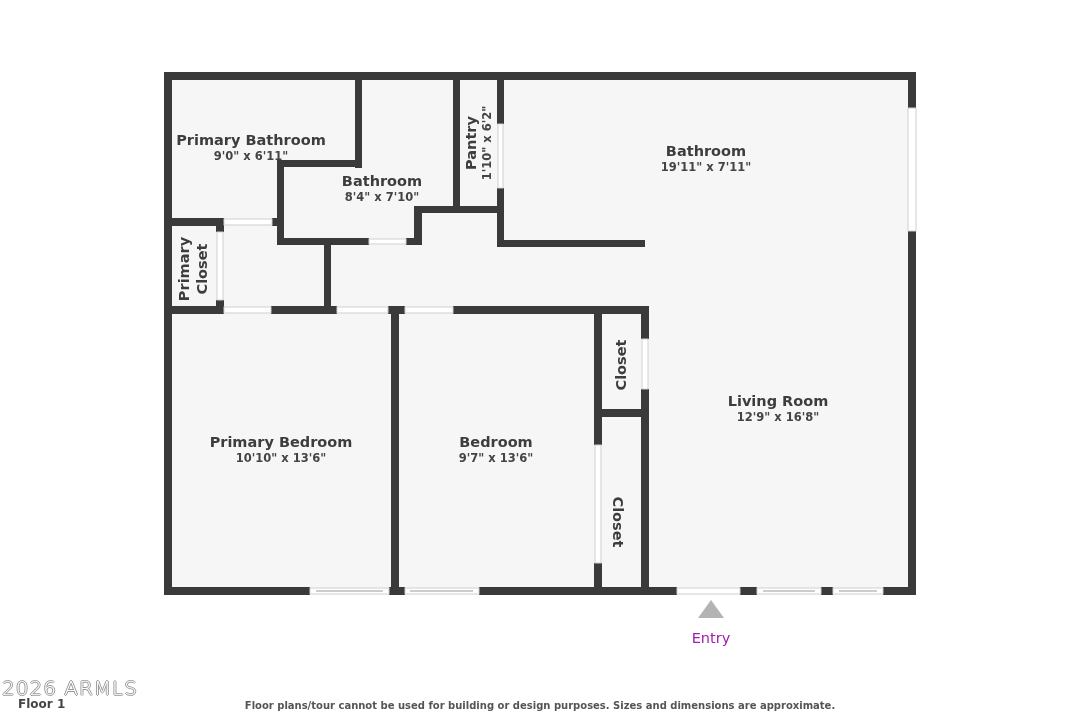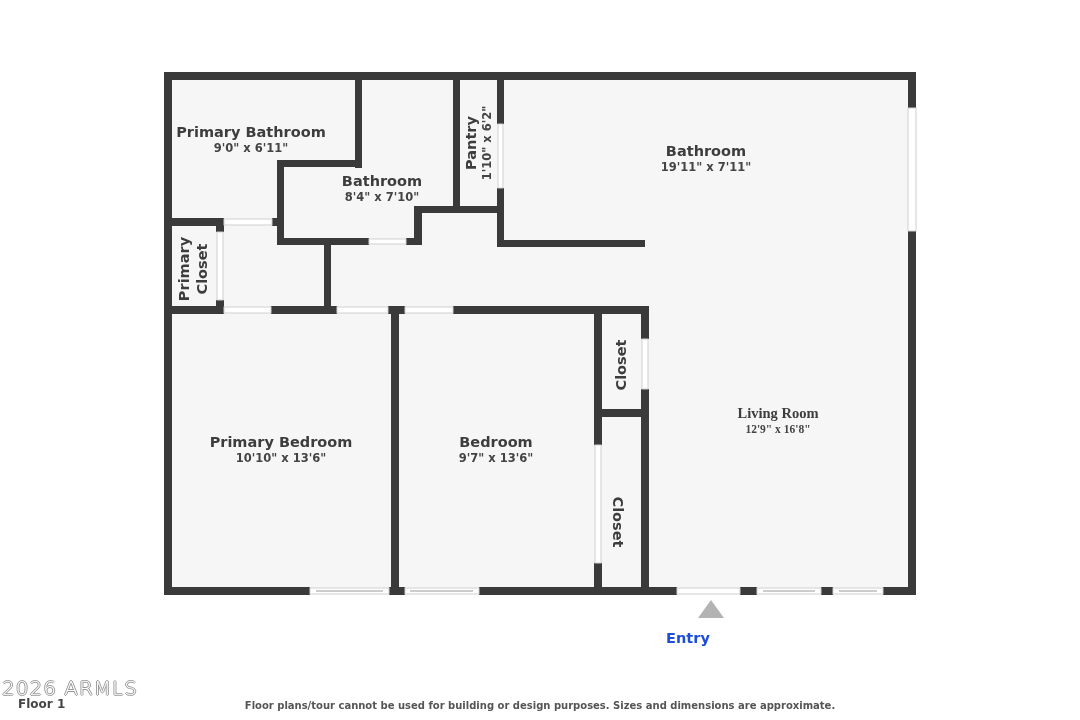--- a/index.html
+++ b/index.html
@@ -5,22 +5,22 @@
   html, body { margin:0; padding:0; }
   body { width:1080px; height:720px; background:#ffffff; position:relative; overflow:hidden;
          font-family:"DejaVu Sans", sans-serif; }
   svg#plan { position:absolute; left:0; top:0; }
   .lbl { position:absolute; color:#3d3d3d; text-align:center; white-space:nowrap; }
   .lbl .name { font-weight:bold; font-size:14.5px; display:block; line-height:18px; }
   .lbl .dim { font-weight:bold; font-size:11.5px; display:block; line-height:15px; color:#444; }
   .rot-ccw { transform:translate(-50%,-50%) rotate(-90deg); }
   .rot-cw { transform:translate(-50%,-50%) rotate(90deg); }
   .center { transform:translate(-50%,-50%); }
-  #entry-label { position:absolute; left:688px; top:638px; transform:translate(-50%,-50%);
-                 font-weight:bold; font-size:14.5px; color:#1d4ed8; }
+  #entry-label { position:absolute; left:711px; top:638px; transform:translate(-50%,-50%);
+                 font-weight:normal; font-size:14.5px; color:#a21caf; }
   #watermark { position:absolute; left:2px; top:676px; font-size:20px; color:#ffffff;
                font-weight:300; letter-spacing:1px;
                text-shadow: -1px 0 #999, 1px 0 #999, 0 -1px #999, 0 1px #999; }
   #floor-label { position:absolute; left:18px; top:697px; font-size:12px; font-weight:bold; color:#444; }
   #disclaimer { position:absolute; left:540px; top:705px; transform:translate(-50%,-50%);
                 font-size:10px; font-weight:bold; color:#555; white-space:nowrap; }
 </style>
 </head>
 <body>
 
@@ -98,41 +98,41 @@
   <g stroke="#9a9a9a" stroke-width="1">
     <line x1="316" y1="591" x2="383" y2="591"></line>
     <line x1="410" y1="591" x2="473" y2="591"></line>
     <line x1="763" y1="591" x2="815" y2="591"></line>
     <line x1="839" y1="591" x2="877" y2="591"></line>
   </g>
 
   <polygon points="711,600 724,618 698,618" fill="#b3b3b3"></polygon>
 </svg>
 
-<div class="lbl center" style="left:251px; top:139px;">
+<div class="lbl center" style="left:251px; top:147px;">
   <span class="name">Primary Bathroom</span>
   <span class="dim">9'0" x 6'11"</span>
 </div>
 <div class="lbl center" style="left:382px; top:188px;">
   <span class="name">Bathroom</span>
   <span class="dim">8'4" x 7'10"</span>
 </div>
 <div class="lbl rot-ccw" style="left:478px; top:143px;">
   <span class="name">Pantry</span>
   <span class="dim">1'10" x 6'2"</span>
 </div>
 <div class="lbl center" style="left:706px; top:158px;">
   <span class="name">Bathroom</span>
   <span class="dim">19'11" x 7'11"</span>
 </div>
 <div class="lbl rot-ccw" style="left:193px; top:269px;">
   <span class="name">Primary</span>
   <span class="name">Closet</span>
 </div>
-<div class="lbl center" style="left:778px; top:420px;font-family:Liberation Serif, serif;">
+<div class="lbl center" style="left:778px; top:408px;">
   <span class="name">Living Room</span>
   <span class="dim">12'9" x 16'8"</span>
 </div>
 <div class="lbl center" style="left:281px; top:449px;">
   <span class="name">Primary Bedroom</span>
   <span class="dim">10'10" x 13'6"</span>
 </div>
 <div class="lbl center" style="left:496px; top:449px;">
   <span class="name">Bedroom</span>
   <span class="dim">9'7" x 13'6"</span>

